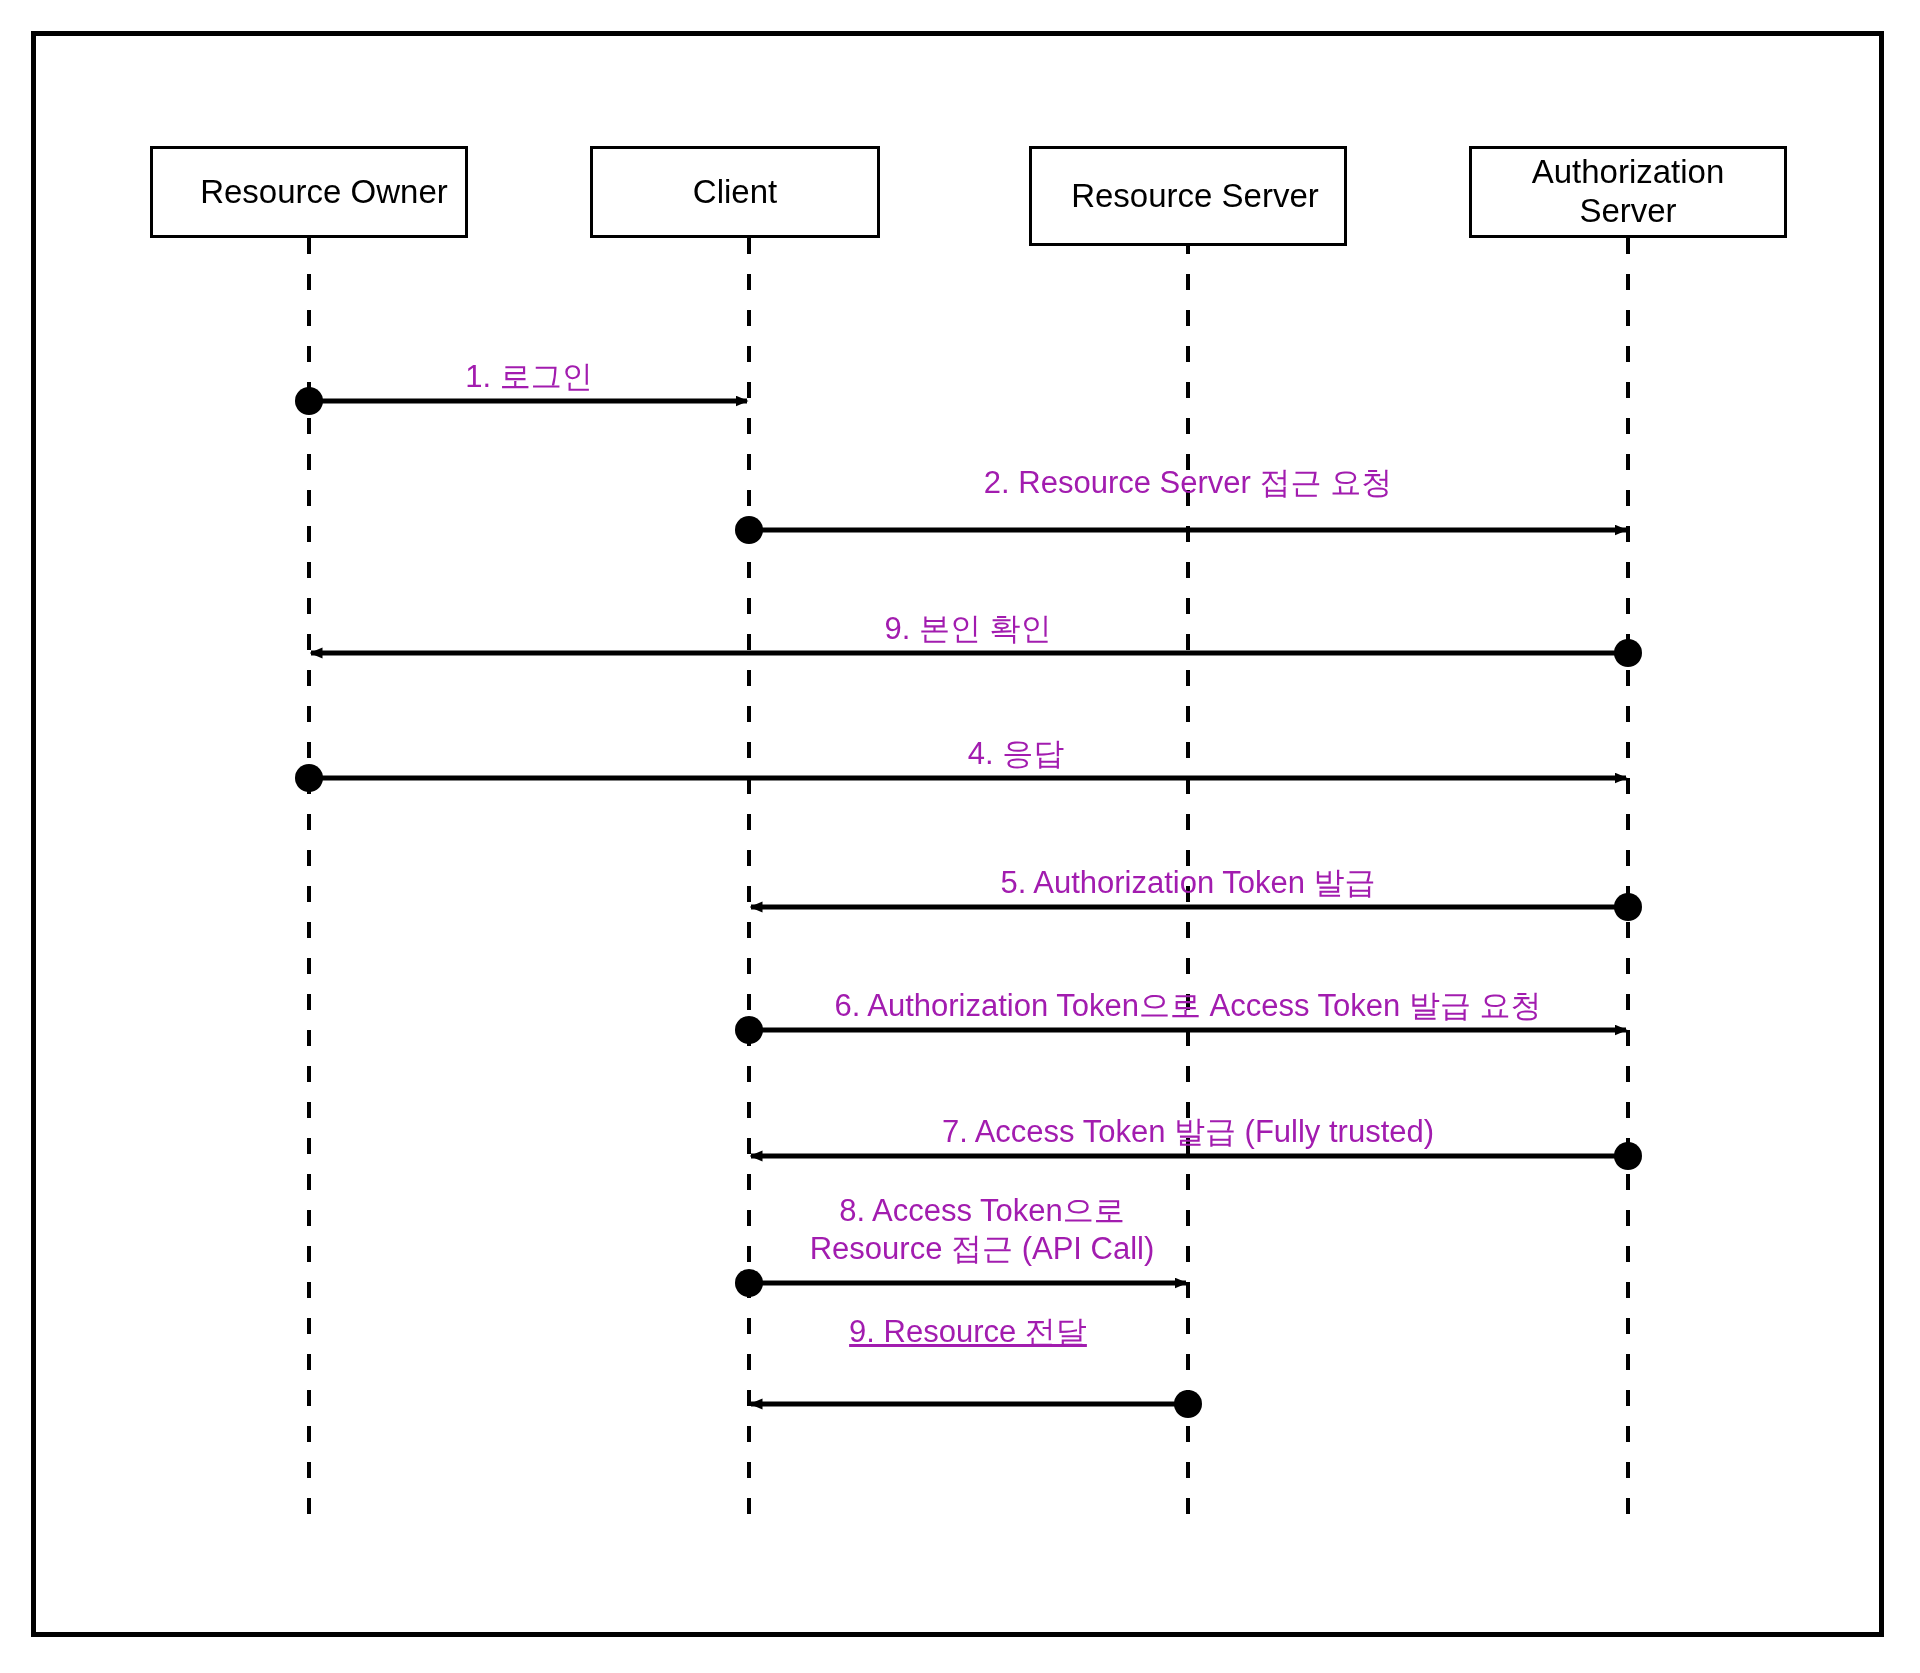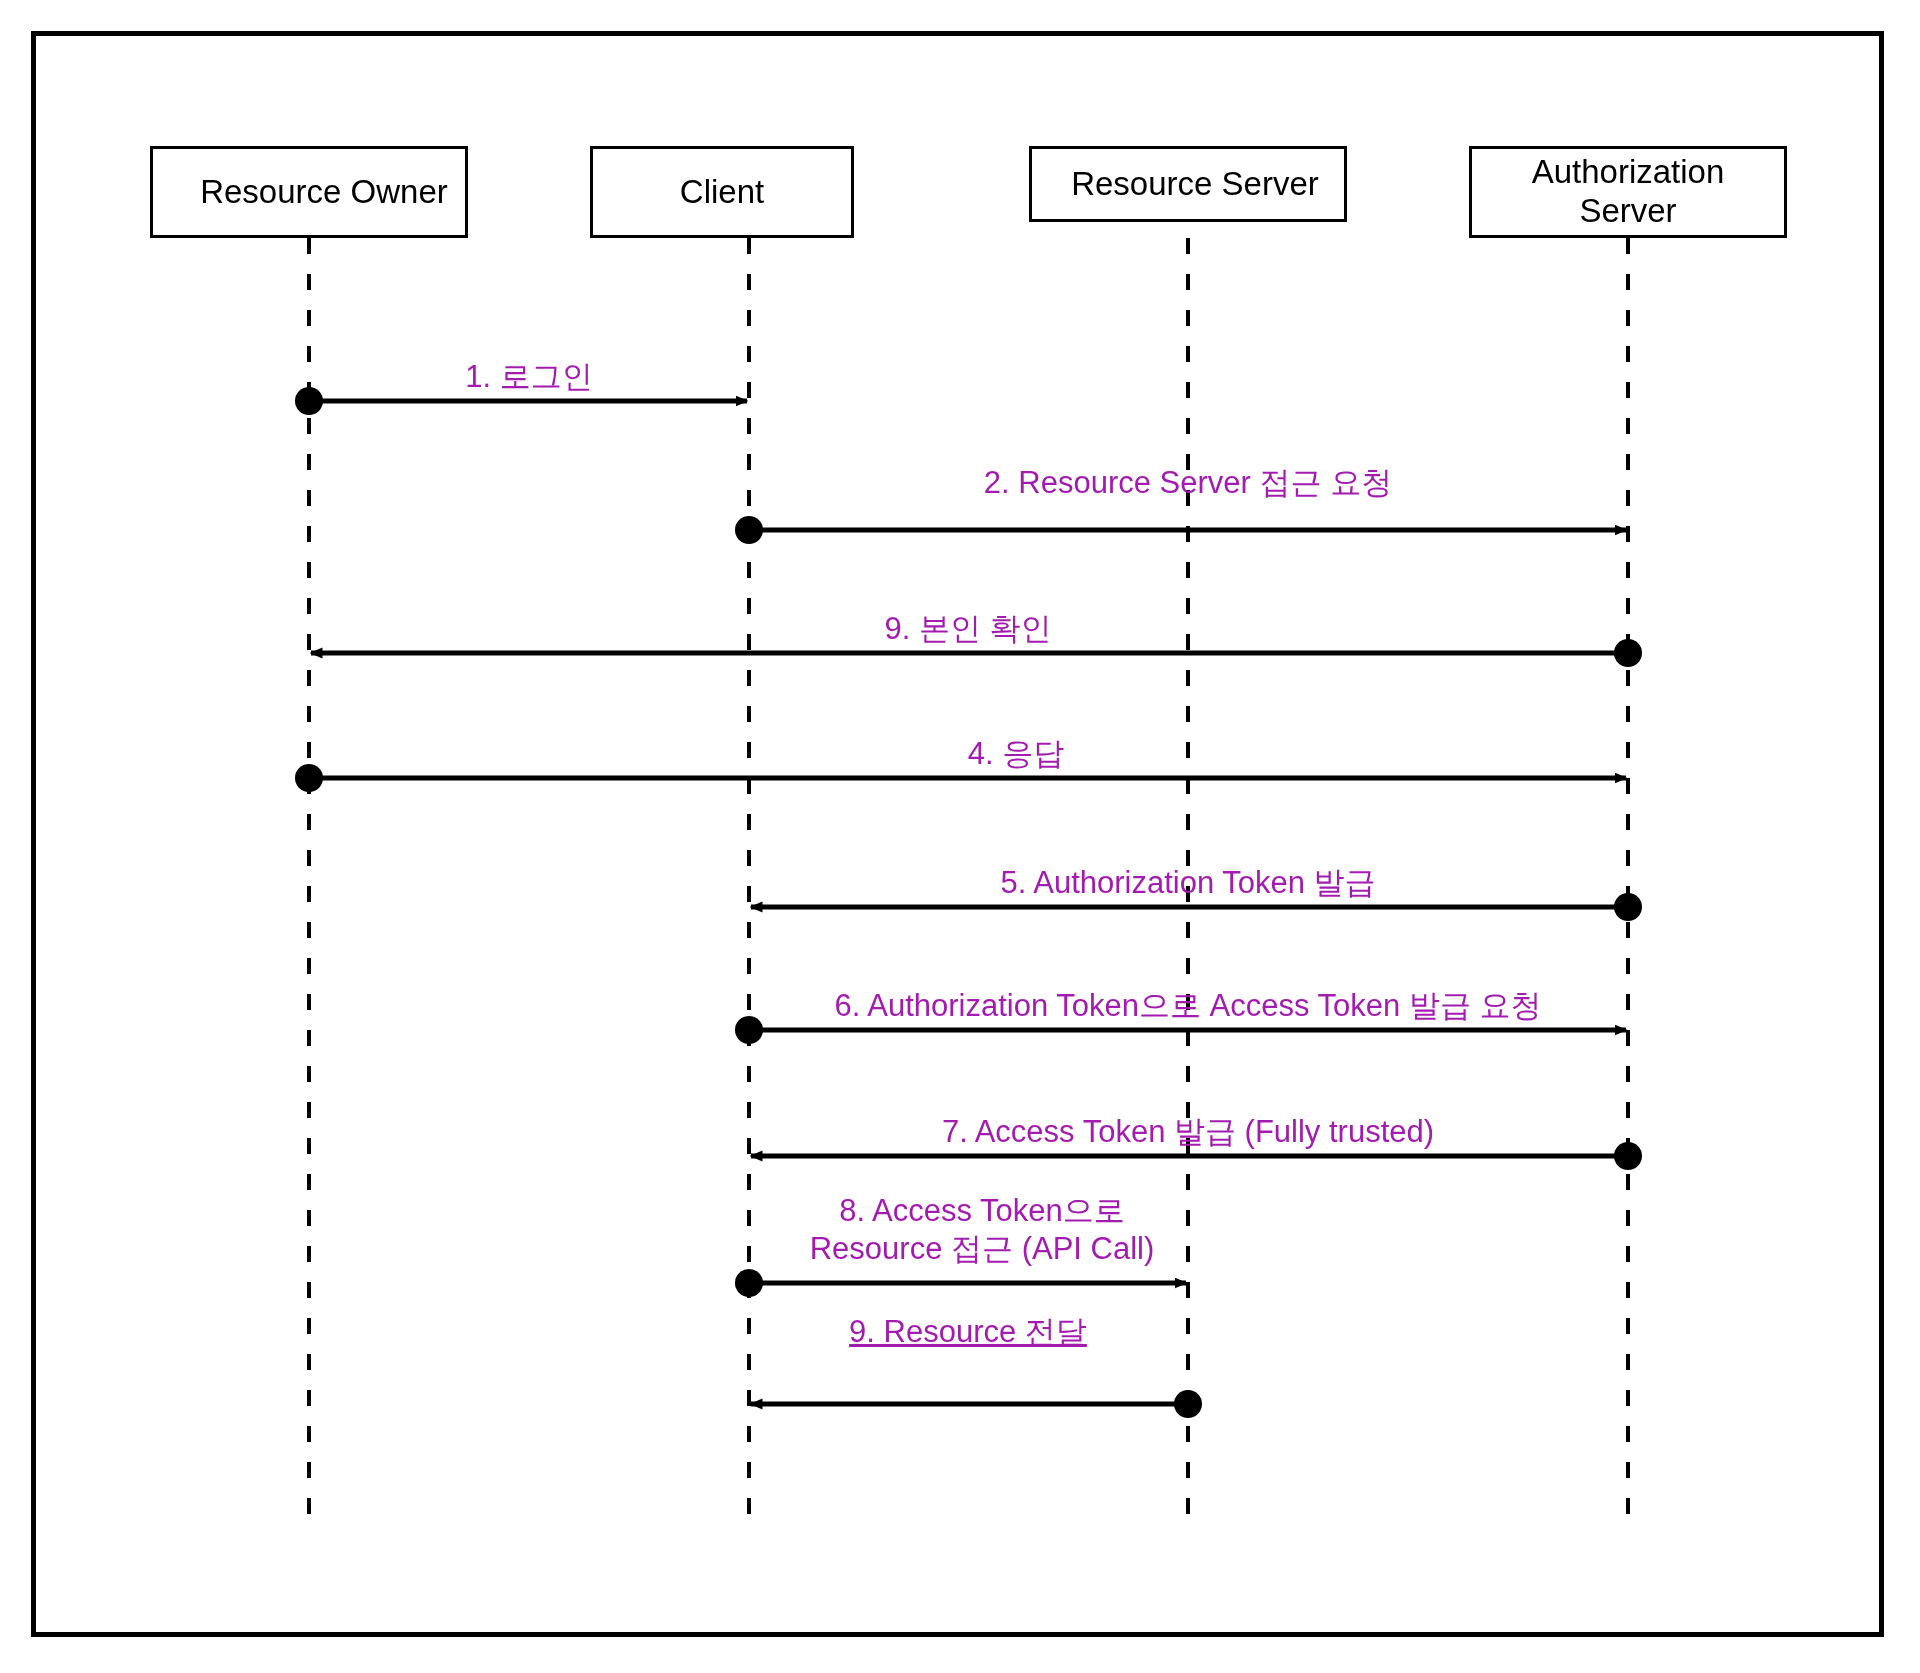--- a/index.html
+++ b/index.html
@@ -104,24 +104,24 @@
         <circle cx="749" cy="1283" r="14" fill="#000000"></circle>
         <line x1="1188" y1="1404" x2="751" y2="1404" stroke="#000000" stroke-width="5" marker-end="url(#arrowhead-left)"></line>
         <circle cx="1188" cy="1404" r="14" fill="#000000"></circle>
       </g>
   </svg>
 
   <div id="actor-boxes">
       <div class="actor-box" style="left: 150px; top: 146px; width: 318px; height: 92px; padding-left: 36px;">
         <span class="actor-label">Resource Owner</span>
       </div>
-      <div class="actor-box" style="left: 590px; top: 146px; width: 264px; height: 92px; align-items: center;">
+      <div class="actor-box" style="left: 590px; top: 146px; width: 290px; height: 92px; align-items: center;">
         <span class="actor-label">Client</span>
       </div>
-      <div class="actor-box" style="left: 1029px; top: 146px; width: 318px; height: 76px; padding-left: 20px;">
+      <div class="actor-box" style="left: 1029px; top: 146px; width: 318px; height: 100px; padding-left: 20px;">
         <span class="actor-label">Resource Server</span>
       </div>
       <div class="actor-box" style="left: 1469px; top: 146px; width: 318px; height: 92px; align-items: flex-end;">
         <span class="actor-label">Authorization
 Server</span>
       </div>
     </div>
   <div id="message-labels">
       <div class="msg-label" style="left: 529px; top: 358px;">1. 로그인</div>
       <div class="msg-label" style="left: 1188px; top: 464px;">2. Resource Server 접근 요청</div>

